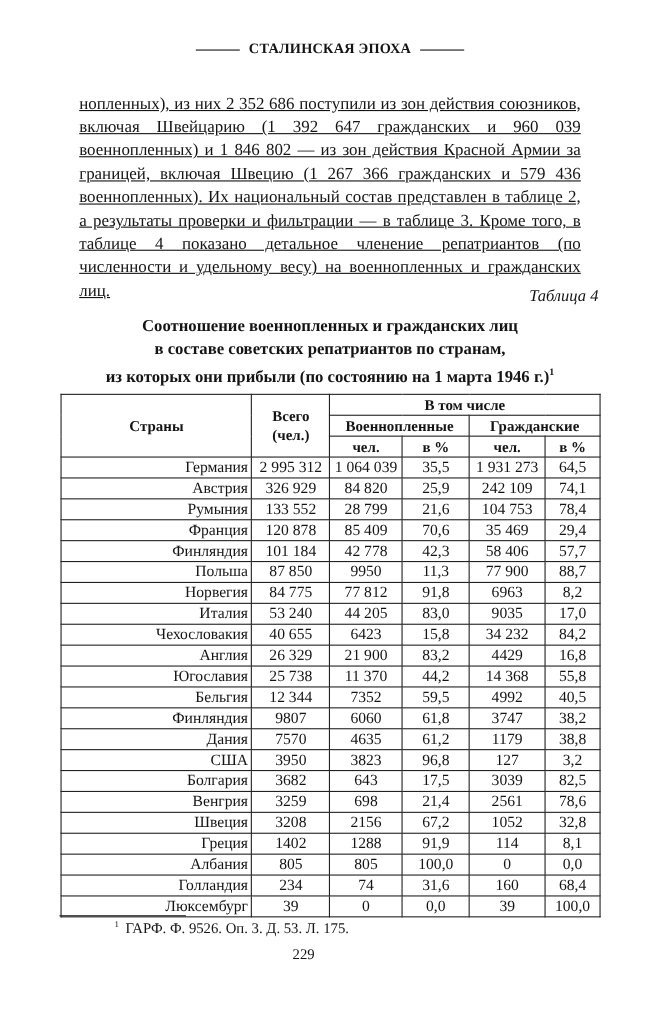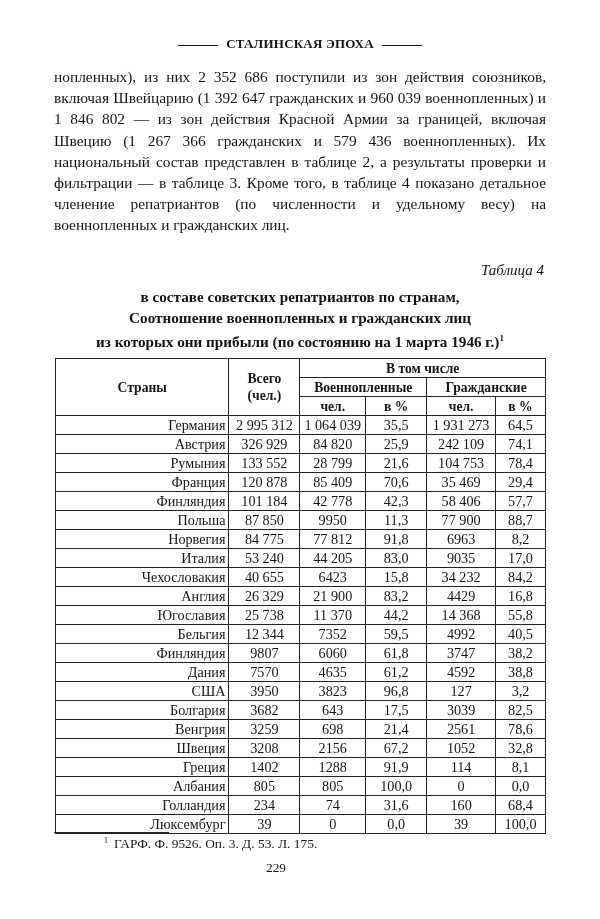--- a/index.html
+++ b/index.html
@@ -4,21 +4,21 @@
 <style>
   html, body { margin:0; padding:0; background:#fff; }
   body { width:600px; height:919px; position:relative; overflow:hidden;
          font-family:"Liberation Serif", "DejaVu Serif", serif; color:#141414; }
   .running-head { position:absolute; top:36px; left:0; width:600px; text-align:center;
          font-size:13px; font-weight:bold; letter-spacing:0.2px; }
   .running-head .rule { display:inline-block; width:40px; border-top:1px solid #141414;
          vertical-align:middle; margin:0 8px; }
   .body-text { position:absolute; top:66px; left:54px; width:492px; font-size:15.4px;
          line-height:21.2px; text-align:justify; }
-  .body-text p { margin:0; }
+  .body-text p { margin:18px;text-decoration:underline; }
   .body-text p.first { text-indent:0; }
   .table-label { position:absolute; top:262px; left:52px; width:492px; text-align:right;
          font-style:italic; font-size:15px; }
   .table-title { position:absolute; top:286px; left:54px; width:492px; text-align:center;
          font-weight:bold; font-size:15.2px; line-height:21px; }
   .table-title sup { font-size:9px; }
   table.data { position:absolute; top:358px; left:55px; width:491px; border-collapse:collapse;
          font-size:14.2px; }
   table.data td, table.data th { border:1px solid #222; padding:0 3px; height:18px; line-height:17px; }
   table.data th { font-weight:bold; text-align:center; font-size:13.6px; }
@@ -36,22 +36,22 @@
   <span class="rule"></span><span>СТАЛИНСКАЯ ЭПОХА</span><span class="rule"></span>
 </div>
 
 <div class="body-text">
   <p class="first">нопленных), из них 2 352 686 поступили из зон действия союзников, включая Швейцарию (1 392 647 гражданских и 960 039 военнопленных) и 1 846 802 — из зон действия Красной Армии за границей, включая Швецию (1 267 366 гражданских и 579 436 военнопленных). Их национальный состав представлен в таблице 2, а результаты проверки и фильтрации — в таблице 3. Кроме того, в таблице 4 показано детальное членение репатриантов (по численности и удельному весу) на военнопленных и гражданских лиц.</p>
 </div>
 
 <div class="table-label">Таблица 4</div>
 
 <div class="table-title">
+  <div>Соотношение военнопленных и гражданских лиц</div>
   <div><span>в составе советских репатриантов по странам,</span></div>
-  <div>Соотношение военнопленных и гражданских лиц</div>
   <div><span>из которых они прибыли (по состоянию на 1 марта 1946 г.)</span><sup>1</sup></div>
 </div>
 
 <table class="data">
   <colgroup>
     <col style="width:174px">
       <col style="width:71px">
       <col style="width:66px">
       <col style="width:61px">
       <col style="width:69px">
@@ -177,21 +177,21 @@
         <td class="num">6060</td>
         <td class="num">61,8</td>
         <td class="num">3747</td>
         <td class="num">38,2</td>
       </tr>
       <tr>
         <td class="country">Дания</td>
         <td class="num">7570</td>
         <td class="num">4635</td>
         <td class="num">61,2</td>
-        <td class="num">4592</td>
+        <td class="num">1179</td>
         <td class="num">38,8</td>
       </tr>
       <tr>
         <td class="country">США</td>
         <td class="num">3950</td>
         <td class="num">3823</td>
         <td class="num">96,8</td>
         <td class="num">127</td>
         <td class="num">3,2</td>
       </tr>

